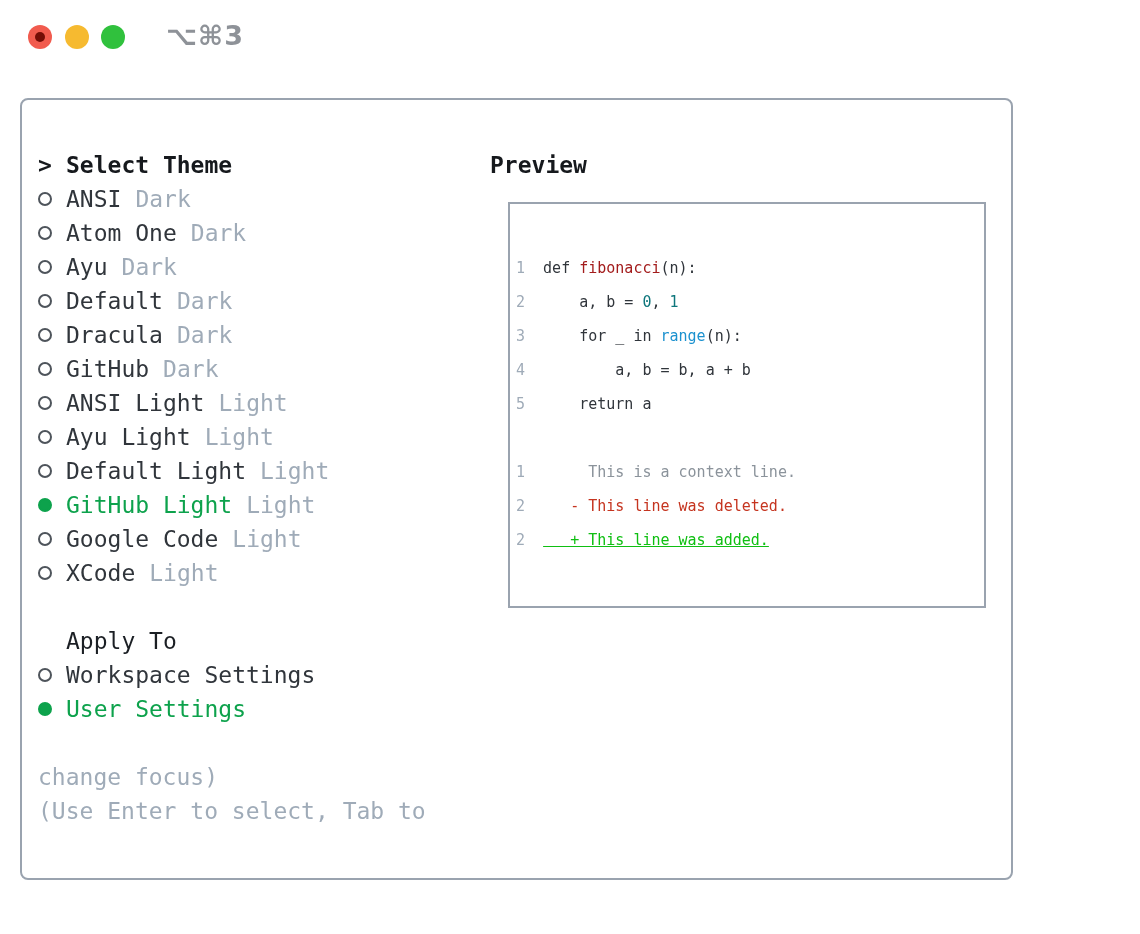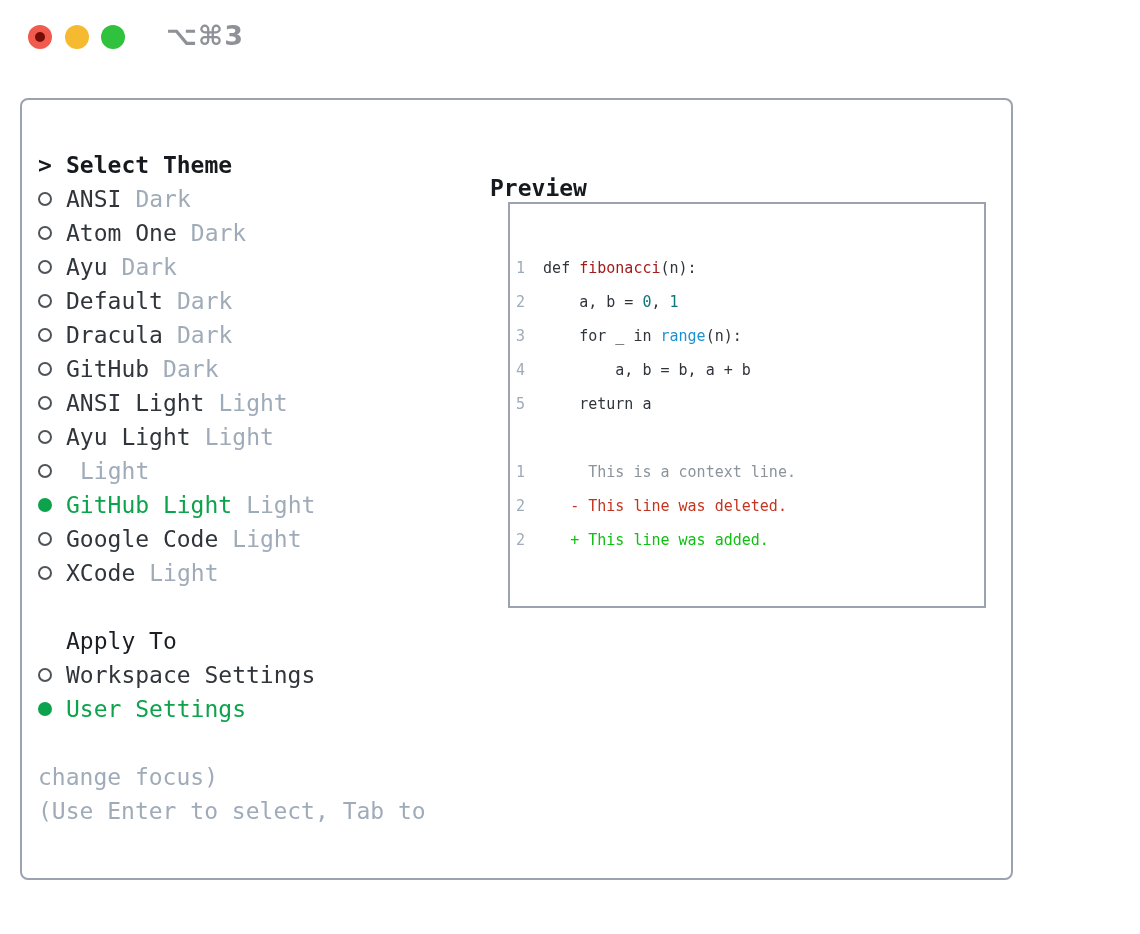--- a/index.html
+++ b/index.html
@@ -24,32 +24,32 @@
   .header-label{font-weight:bold;color:#16191d;}
   .radio{width:14px;height:14px;border:2px solid #4e545b;border-radius:50%;box-sizing:border-box;}
   .radio.sel{background:var(--accent,#0da24c);border-color:var(--accent,#0da24c);}
   .tag{color:var(--muted,#9fabb8);margin-left:14px;}
   .selname{color:var(--accent,#0da24c);}
   .apply-header{color:#1b1f24;}
   .hintline{white-space:pre;height:34px;line-height:34px;color:var(--muted,#9fabb8);}
   .spacer{height:34px;}
   
   .preview-label{position:absolute;left:490px;top:148px;height:34px;line-height:34px;font-weight:bold;
-        font-size:23px;color:#16191d;margin-top:23px;}
+        font-size:23px;color:#16191d;}
   .preview-box{position:absolute;left:508px;top:202px;width:478px;height:406px;border:2px solid var(--border,#9aa3af);
         box-sizing:border-box;padding:47px 0 0 6px;background:#ffffff;overflow:hidden;}
   .pline{white-space:pre;font-size:15px;line-height:34px;color:var(--text,#30353b);}
   .lineno{color:var(--muted,#9fabb8);}
   .seg-plain{color:var(--text,#30353b);}
   .seg-function{color:var(--func,#a31c1c);}
   .seg-number{color:var(--numlit,#0e767c);}
   .seg-builtin{color:var(--builtin,#1b91cf);}
   .seg-context{color:var(--ctx,#8b939b);}
   .seg-deleted{color:var(--del,#c5341f);}
-  .seg-added{color:var(--add,#0fbf12);}
+  .seg-added{color:var(--add,#0fbf12);text-decoration:underline;}
 </style>
 </head>
 <body>
 
 <div class="page">
 
   <div class="dot dot-close">
     <span class="dot-inner"></span>
   </div>
   <div class="dot dot-min"></div>
@@ -65,21 +65,21 @@
     </div>
     <div id="theme-list">
         <div class="row"><span class="marker"><span class="radio"></span></span><span class="name">ANSI</span><span class="tag">Dark</span></div>
         <div class="row"><span class="marker"><span class="radio"></span></span><span class="name">Atom One</span><span class="tag">Dark</span></div>
         <div class="row"><span class="marker"><span class="radio"></span></span><span class="name">Ayu</span><span class="tag">Dark</span></div>
         <div class="row"><span class="marker"><span class="radio"></span></span><span class="name">Default</span><span class="tag">Dark</span></div>
         <div class="row"><span class="marker"><span class="radio"></span></span><span class="name">Dracula</span><span class="tag">Dark</span></div>
         <div class="row"><span class="marker"><span class="radio"></span></span><span class="name">GitHub</span><span class="tag">Dark</span></div>
         <div class="row"><span class="marker"><span class="radio"></span></span><span class="name">ANSI Light</span><span class="tag">Light</span></div>
         <div class="row"><span class="marker"><span class="radio"></span></span><span class="name">Ayu Light</span><span class="tag">Light</span></div>
-        <div class="row"><span class="marker"><span class="radio"></span></span><span class="tag">Light</span></div>
+        <div class="row"><span class="marker"><span class="radio"></span></span><span class="name">Default Light</span><span class="tag">Light</span></div>
         <div class="row"><span class="marker"><span class="radio sel"></span></span><span class="selname">GitHub Light</span><span class="tag">Light</span></div>
         <div class="row"><span class="marker"><span class="radio"></span></span><span class="name">Google Code</span><span class="tag">Light</span></div>
         <div class="row"><span class="marker"><span class="radio"></span></span><span class="name">XCode</span><span class="tag">Light</span></div>
       </div>
     <div class="spacer"></div>
     <div class="row">
       <span class="marker"></span>
       <span class="apply-header">Apply To</span>
     </div>
     <div id="apply-list">

